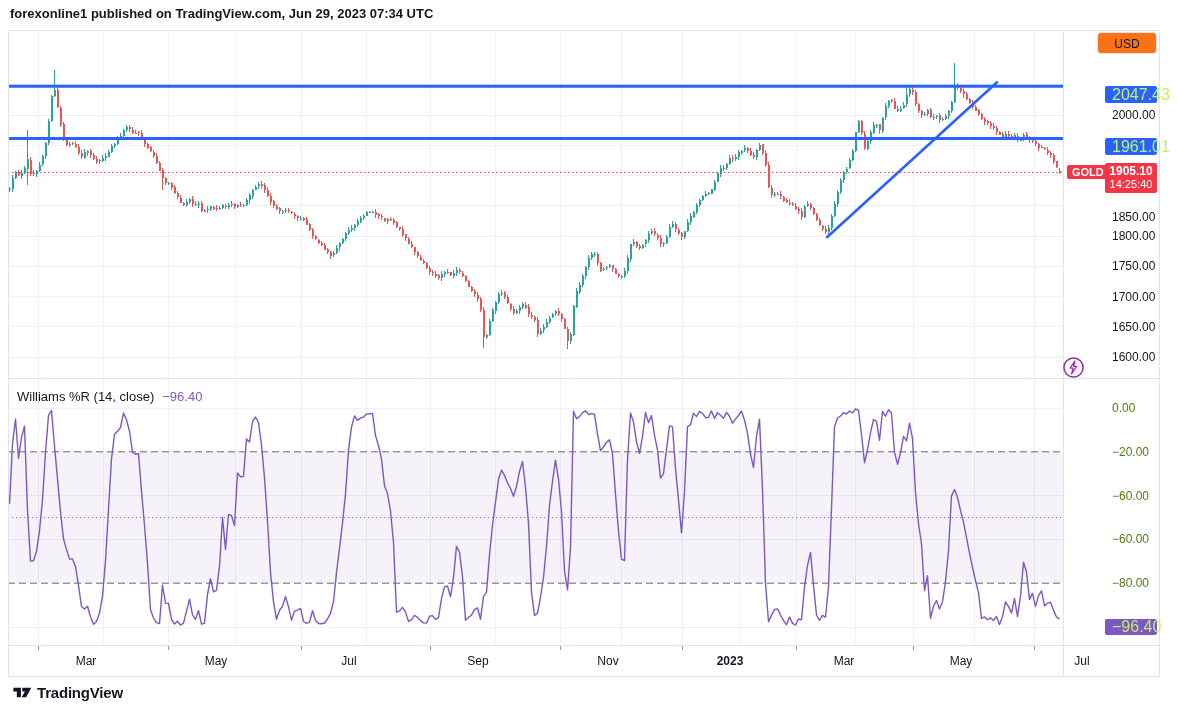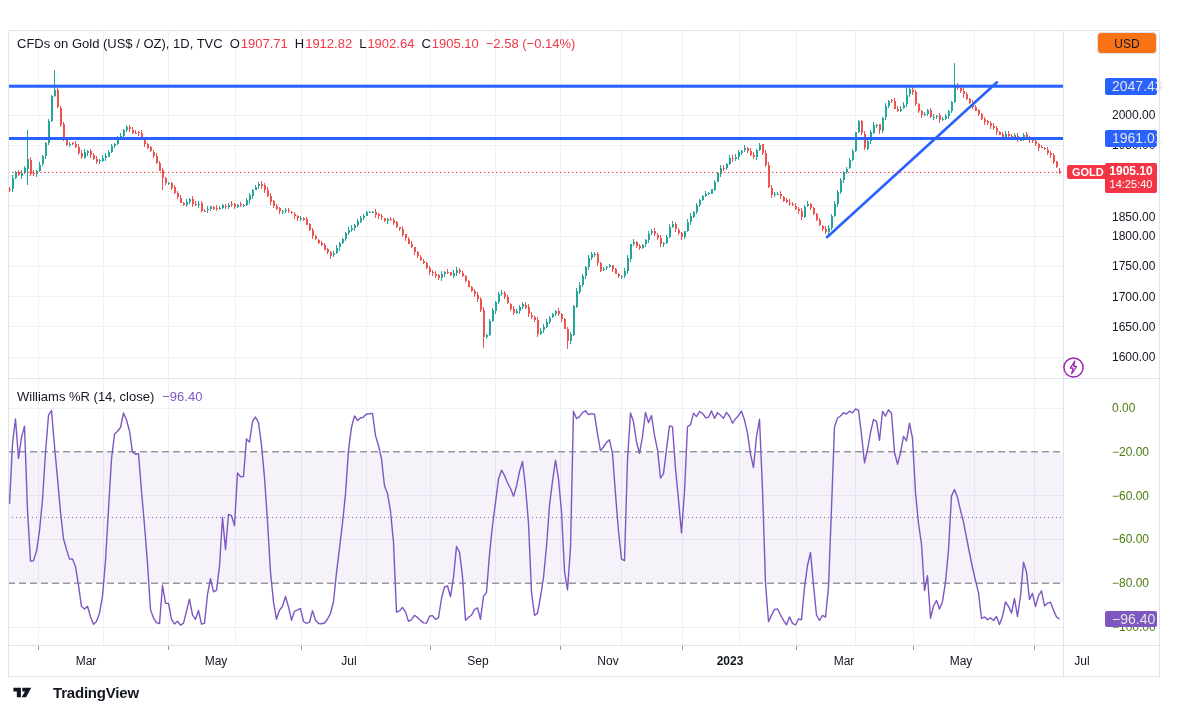--- a/index.html
+++ b/index.html
@@ -16,40 +16,41 @@
   .chg{color:#f23645;margin-left:7px;}
   .wrt{color:#131722;margin-top:30px;}
   .wrv{color:#7e57c2;margin-left:8px;}
   .usd-btn{position:absolute;left:1097px;top:32px;width:60px;height:22px;z-index:3;
            border:1px solid #e0e3eb;border-radius:4px;background:#f97316;color:#131722;
            font-size:12px;line-height:22px;text-align:center;box-sizing:border-box;}
   .paxis{position:absolute;left:1063px;top:30px;width:97px;height:646px;z-index:2;}
   .taxis{position:absolute;left:8px;top:645px;width:1055px;height:31px;z-index:2;}
   .plabel{position:absolute;left:49px;font-size:12px;color:#131722;white-space:nowrap;}
   .wlabel{position:absolute;left:49px;font-size:12px;color:#4d7c0f;white-space:nowrap;}
-  .chip{position:absolute;left:42px;width:52px;height:17px;border-radius:2px;color:#e5e5e5;
-        font-size:14px;line-height:17px;box-sizing:border-box;padding-left:7px;}
+  .chip{position:absolute;left:42px;width:52px;height:17px;border-radius:2px;color:#bef264;
+        font-size:16px;line-height:17px;box-sizing:border-box;padding-left:7px;margin-top:8px;}
   .chip-blue{background:#2962ff;}
   .chip-wr{background:#7e57c2;height:16px;line-height:16px;}
   .sym-chip{position:absolute;left:4px;background:#f23645;color:#fff;font-size:11px;font-weight:700;
             border-radius:2px;padding:1px 5px;line-height:12px;}
   .price-box{position:absolute;left:42px;width:52px;background:#f23645;color:#fff;border-radius:2px;
              text-align:center;padding:2px 0;line-height:13px;}
   .pb-price{font-size:12px;font-weight:700;}
   .pb-time{font-size:11px;}
   .tlabel{position:absolute;top:9px;transform:translateX(-50%);font-size:12px;color:#131722;white-space:nowrap;margin-left:48px;}
   .tlabel.bold{font-weight:700;}
   .flash{position:absolute;left:1062px;top:356px;width:23px;height:23px;z-index:2;}
-  .footer{position:absolute;left:12px;top:684px;display:flex;align-items:center;gap:19px;z-index:3;}
+  .footer{position:absolute;left:12px;top:684px;display:flex;align-items:center;gap:3px;z-index:3;}
   .tv-name{font-size:15px;font-weight:600;color:#131722;letter-spacing:-0.2px;}
 </style>
 </head>
 <body>
 
 <div class="page">
+  <div class="byline">forexonline1 published on TradingView.com, Jun 29, 2023 07:34 UTC</div>
 
   <svg id="cv" width="1177" height="713">
       <g shape-rendering="crispEdges">
         <line x1="38" y1="30" x2="38" y2="645" stroke="#eef1f6" stroke-width="1"></line>
         <line x1="103" y1="30" x2="103" y2="645" stroke="#eef1f6" stroke-width="1"></line>
         <line x1="168" y1="30" x2="168" y2="645" stroke="#eef1f6" stroke-width="1"></line>
         <line x1="235" y1="30" x2="235" y2="645" stroke="#eef1f6" stroke-width="1"></line>
         <line x1="301" y1="30" x2="301" y2="645" stroke="#eef1f6" stroke-width="1"></line>
         <line x1="366" y1="30" x2="366" y2="645" stroke="#eef1f6" stroke-width="1"></line>
         <line x1="430" y1="30" x2="430" y2="645" stroke="#eef1f6" stroke-width="1"></line>
@@ -801,23 +802,20 @@
         <line x1="301.5" y1="646" x2="301.5" y2="650" stroke="#9598a1"></line>
         <line x1="430.5" y1="646" x2="430.5" y2="650" stroke="#9598a1"></line>
         <line x1="560.5" y1="646" x2="560.5" y2="650" stroke="#9598a1"></line>
         <line x1="682.5" y1="646" x2="682.5" y2="650" stroke="#9598a1"></line>
         <line x1="796.5" y1="646" x2="796.5" y2="650" stroke="#9598a1"></line>
         <line x1="913.5" y1="646" x2="913.5" y2="650" stroke="#9598a1"></line>
         <line x1="1034.5" y1="646" x2="1034.5" y2="650" stroke="#9598a1"></line>
       </g>
     </svg>
 
-  <div class="legend legend-price">
-    <span class="sym">CFDs on Gold (US$ / OZ), 1D, TVC</span><span id="ohlc"><span class="ohlc-lab">O</span><span class="ohlc-val">1907.71</span><span class="ohlc-lab">H</span><span class="ohlc-val">1912.82</span><span class="ohlc-lab">L</span><span class="ohlc-val">1902.64</span><span class="ohlc-lab">C</span><span class="ohlc-val">1905.10</span></span><span class="chg">−2.58 (−0.14%)</span>
-  </div>
 
   <div class="legend legend-wr">
     <span class="wrt">Williams %R (14, close)</span><span class="wrv">−96.40</span>
   </div>
 
   <div class="usd-btn">USD</div>
 
   <div id="paxis" class="paxis">
       <div class="plabel" style="top: 78px;">2000.00</div>
       <div class="plabel" style="top: 108.25px;">1950.00</div>

